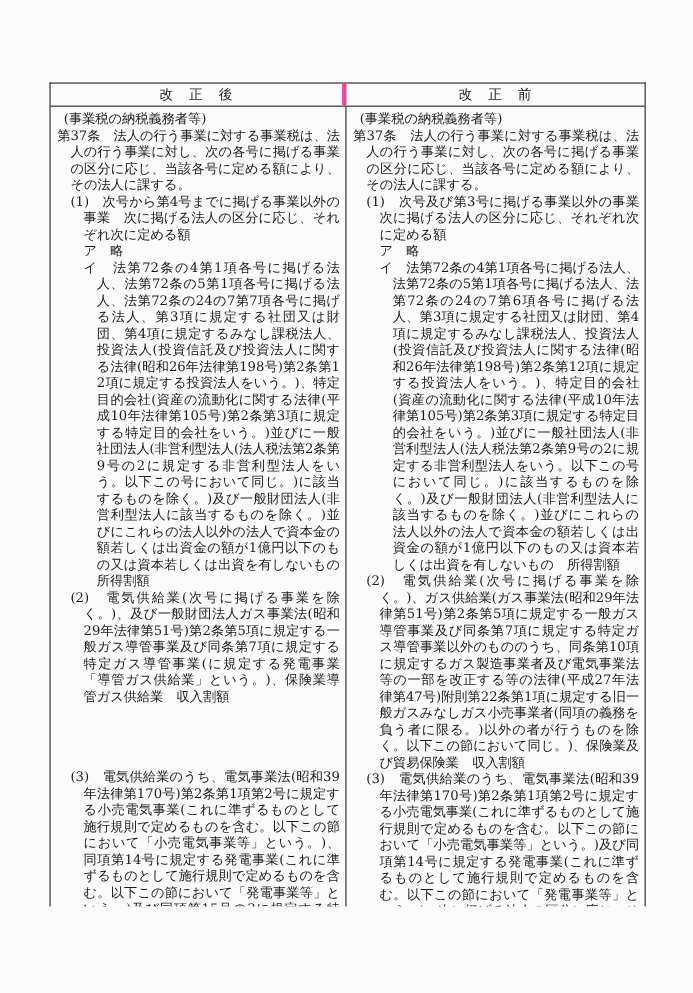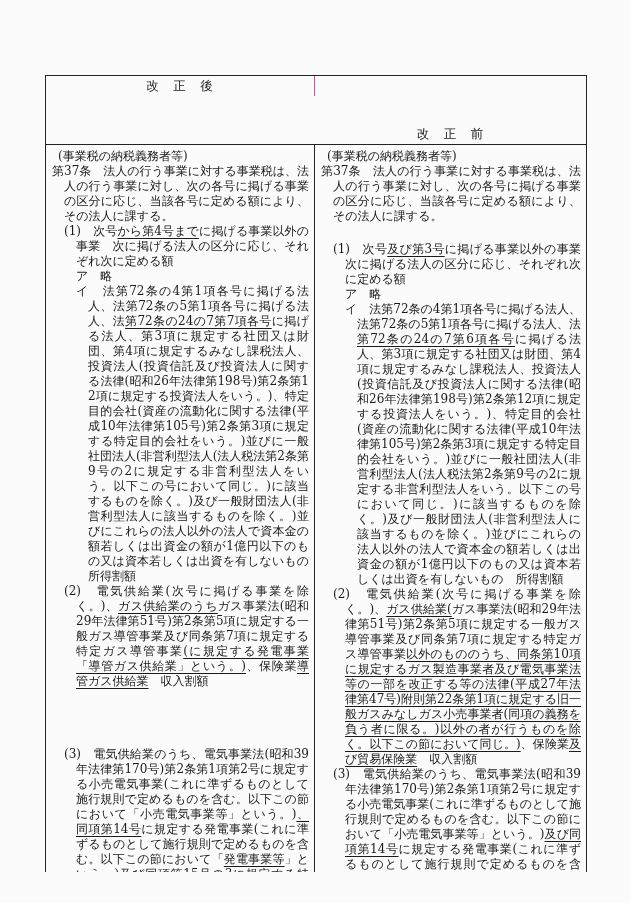--- a/index.html
+++ b/index.html
@@ -17,65 +17,64 @@
     border:1px solid #222;border-bottom:none;
     background:#fbfbfb;
   }
   .thead{display:flex;border-bottom:1px solid #222;}
   .thead .hcell{
     flex:0 0 auto;box-sizing:border-box;
     height:20px;line-height:20px;
     text-align:center;font-size:12.5px;
     letter-spacing:1px;
   }
-  .hcell.left{width:269px;border-right:1px solid #ec4899;}
-  .hcell.right{width:271px;margin-top:48px;}
+  .hcell.left{width:269px;border-right:4px solid #ec4899;}
+  .hcell.right{width:271px;}
   .tbody{display:flex;}
   .bcell{
     flex:0 0 auto;box-sizing:border-box;
     height:727px;overflow:hidden;
     padding:4px 5px 0 6px;
   }
   .bcell.left{width:269px;border-right:1px solid #222;}
   .bcell.right{width:271px;}
   .para{
     font-size:12px;line-height:15px;
     text-align:justify;
     word-break:break-all;line-break:strict;
     margin:0;
   }
   .para span.u{
-    text-decoration:underline;
     text-decoration-thickness:1px;
     text-underline-offset:2.5px;
   }
 </style>
 </head>
 <body>
 
 <div class="sheet">
   <div class="cmp-table">
     <div class="thead">
       <div class="hcell left">改　正　後</div>
       <div class="hcell right">改　正　前</div>
     </div>
     <div class="tbody">
       <div class="bcell left">
           <div class="para" style="padding-left: 0.5em; text-indent: 0em;"><span>(事業税の納税義務者等)</span></div>
           <div class="para" style="padding-left: 1em; text-indent: -1em;"><span>第37条　法人の行う事業に対する事業税は、法人の行う事業に対し、次の各号に掲げる事業の区分に応じ、当該各号に定める額により、その法人に課する。</span></div>
           <div class="para" style="padding-left: 2em; text-indent: -1em;"><span>(1)　次号</span><span class="u">から第4号まで</span><span>に掲げる事業以外の事業　次に掲げる法人の区分に応じ、それぞれ次に定める額</span></div>
           <div class="para" style="padding-left: 2em; text-indent: 0em;"><span>ア　略</span></div>
           <div class="para" style="padding-left: 3em; text-indent: -1em;"><span>イ　法第72条の4第1項各号に掲げる法人、法第72条の5第1項各号に掲げる法人、法</span><span class="u">第72条の24の7第7項各号</span><span>に掲げる法人、第3項に規定する社団又は財団、第4項に規定するみなし課税法人、投資法人(投資信託及び投資法人に関する法律(昭和26年法律第198号)第2条第12項に規定する投資法人をいう。)、特定目的会社(資産の流動化に関する法律(平成10年法律第105号)第2条第3項に規定する特定目的会社をいう。)並びに一般社団法人(非営利型法人(法人税法第2条第9号の2に規定する非営利型法人をいう。以下この号において同じ。)に該当するものを除く。)及び一般財団法人(非営利型法人に該当するものを除く。)並びにこれらの法人以外の法人で資本金の額若しくは出資金の額が1億円以下のもの又は資本若しくは出資を有しないもの　所得割額</span></div>
-          <div class="para" style="padding-left: 2em; text-indent: -1em;"><span>(2)　電気供給業(次号に掲げる事業を除く。)、</span><span class="u">ガス供給業のうち</span><span>ガス事業法(昭和29年法律第51号)第2条第5項に規定する一般ガス導管事業及び同条第7項に規定する特定ガス導管事業</span><span class="u">(に規定する発電事業「導管ガス供給業」という。)</span><span>、保険業</span><span class="u">導管ガス供給業</span><span>　収入割額</span></div>
+          <div class="para" style="padding-left: 2em; text-indent: -1em;"><span>(2)　電気供給業(次号に掲げる事業を除く。)、</span><span class="u">及び一般財団法人</span><span>ガス事業法(昭和29年法律第51号)第2条第5項に規定する一般ガス導管事業及び同条第7項に規定する特定ガス導管事業</span><span class="u">(に規定する発電事業「導管ガス供給業」という。)</span><span>、保険業</span><span class="u">導管ガス供給業</span><span>　収入割額</span></div>
           <div class="para" style="padding-left: 2em; text-indent: -1em; margin-top: 58px;"><span>(3)　電気供給業のうち、電気事業法(昭和39年法律第170号)第2条第1項第2号に規定する小売電気事業(これに準ずるものとして施行規則で定めるものを含む。以下この節において「小売電気事業等」という。)</span><span class="u">、同項第14号</span><span>に規定する発電事業(これに準ずるものとして施行規則で定めるものを含む。以下この節において「</span><span class="u">発電事業等</span><span>」という。</span><span class="u">)及び同項第15号の3に規定する特定卸供給事業(以下この節において「特定卸供給事業」</span><span>という。)　次に掲げる法人の区分に応じ、それぞれ次に定める額</span></div>
         </div>
       <div class="bcell right">
           <div class="para" style="padding-left: 0.5em; text-indent: 0em;"><span>(事業税の納税義務者等)</span></div>
           <div class="para" style="padding-left: 1em; text-indent: -1em;"><span>第37条　法人の行う事業に対する事業税は、法人の行う事業に対し、次の各号に掲げる事業の区分に応じ、当該各号に定める額により、その法人に課する。</span></div>
-          <div class="para" style="padding-left: 2em; text-indent: -1em; margin-top: 18px;"><span>(1)　次号</span><span class="u">及び第3号</span><span>に掲げる事業以外の事業　次に掲げる法人の区分に応じ、それぞれ次に定める額</span></div>
+          <div class="para" style="padding-left: 2em; text-indent: -1em;"><span>(1)　次号</span><span class="u">及び第3号</span><span>に掲げる事業以外の事業　次に掲げる法人の区分に応じ、それぞれ次に定める額</span></div>
           <div class="para" style="padding-left: 2em; text-indent: 0em;"><span>ア　略</span></div>
           <div class="para" style="padding-left: 3em; text-indent: -1em;"><span>イ　法第72条の4第1項各号に掲げる法人、法第72条の5第1項各号に掲げる法人、法</span><span class="u">第72条の24の7第6項各号</span><span>に掲げる法人、第3項に規定する社団又は財団、第4項に規定するみなし課税法人、投資法人(投資信託及び投資法人に関する法律(昭和26年法律第198号)第2条第12項に規定する投資法人をいう。)、特定目的会社(資産の流動化に関する法律(平成10年法律第105号)第2条第3項に規定する特定目的会社をいう。)並びに一般社団法人(非営利型法人(法人税法第2条第9号の2に規定する非営利型法人をいう。以下この号において同じ。)に該当するものを除く。)及び一般財団法人(非営利型法人に該当するものを除く。)並びにこれらの法人以外の法人で資本金の額若しくは出資金の額が1億円以下のもの又は資本若しくは出資を有しないもの　所得割額</span></div>
           <div class="para" style="padding-left: 2em; text-indent: -1em;"><span>(2)　電気供給業(次号に掲げる事業を除く。)、</span><span class="u">ガス供給業(</span><span>ガス事業法(昭和29年法律第51号)第2条第5項に規定する一般ガス導管事業及び同条第7項に規定する特定ガス導管事業</span><span class="u">以外のもののうち、同条第10項に規定するガス製造事業者及び電気事業法等の一部を改正する等の法律(平成27年法律第47号)附則第22条第1項に規定する旧一般ガスみなしガス小売事業者(同項の義務を負う者に限る。)以外の者が行うものを除く。以下この節において同じ。)</span><span>、保険業</span><span class="u">及び貿易保険業</span><span>　収入割額</span></div>
           <div class="para" style="padding-left: 2em; text-indent: -1em;"><span>(3)　電気供給業のうち、電気事業法(昭和39年法律第170号)第2条第1項第2号に規定する小売電気事業(これに準ずるものとして施行規則で定めるものを含む。以下この節において「小売電気事業等」という。)</span><span class="u">及び同項第14号</span><span>に規定する発電事業(これに準ずるものとして施行規則で定めるものを含む。以下この節において「</span><span class="u">発電事業等</span><span>」という。)　次に掲げる法人の区分に応じ、それぞれ次に定める額</span></div>
         </div>
     </div>
   </div>
 </div>
 
 </body></html>

